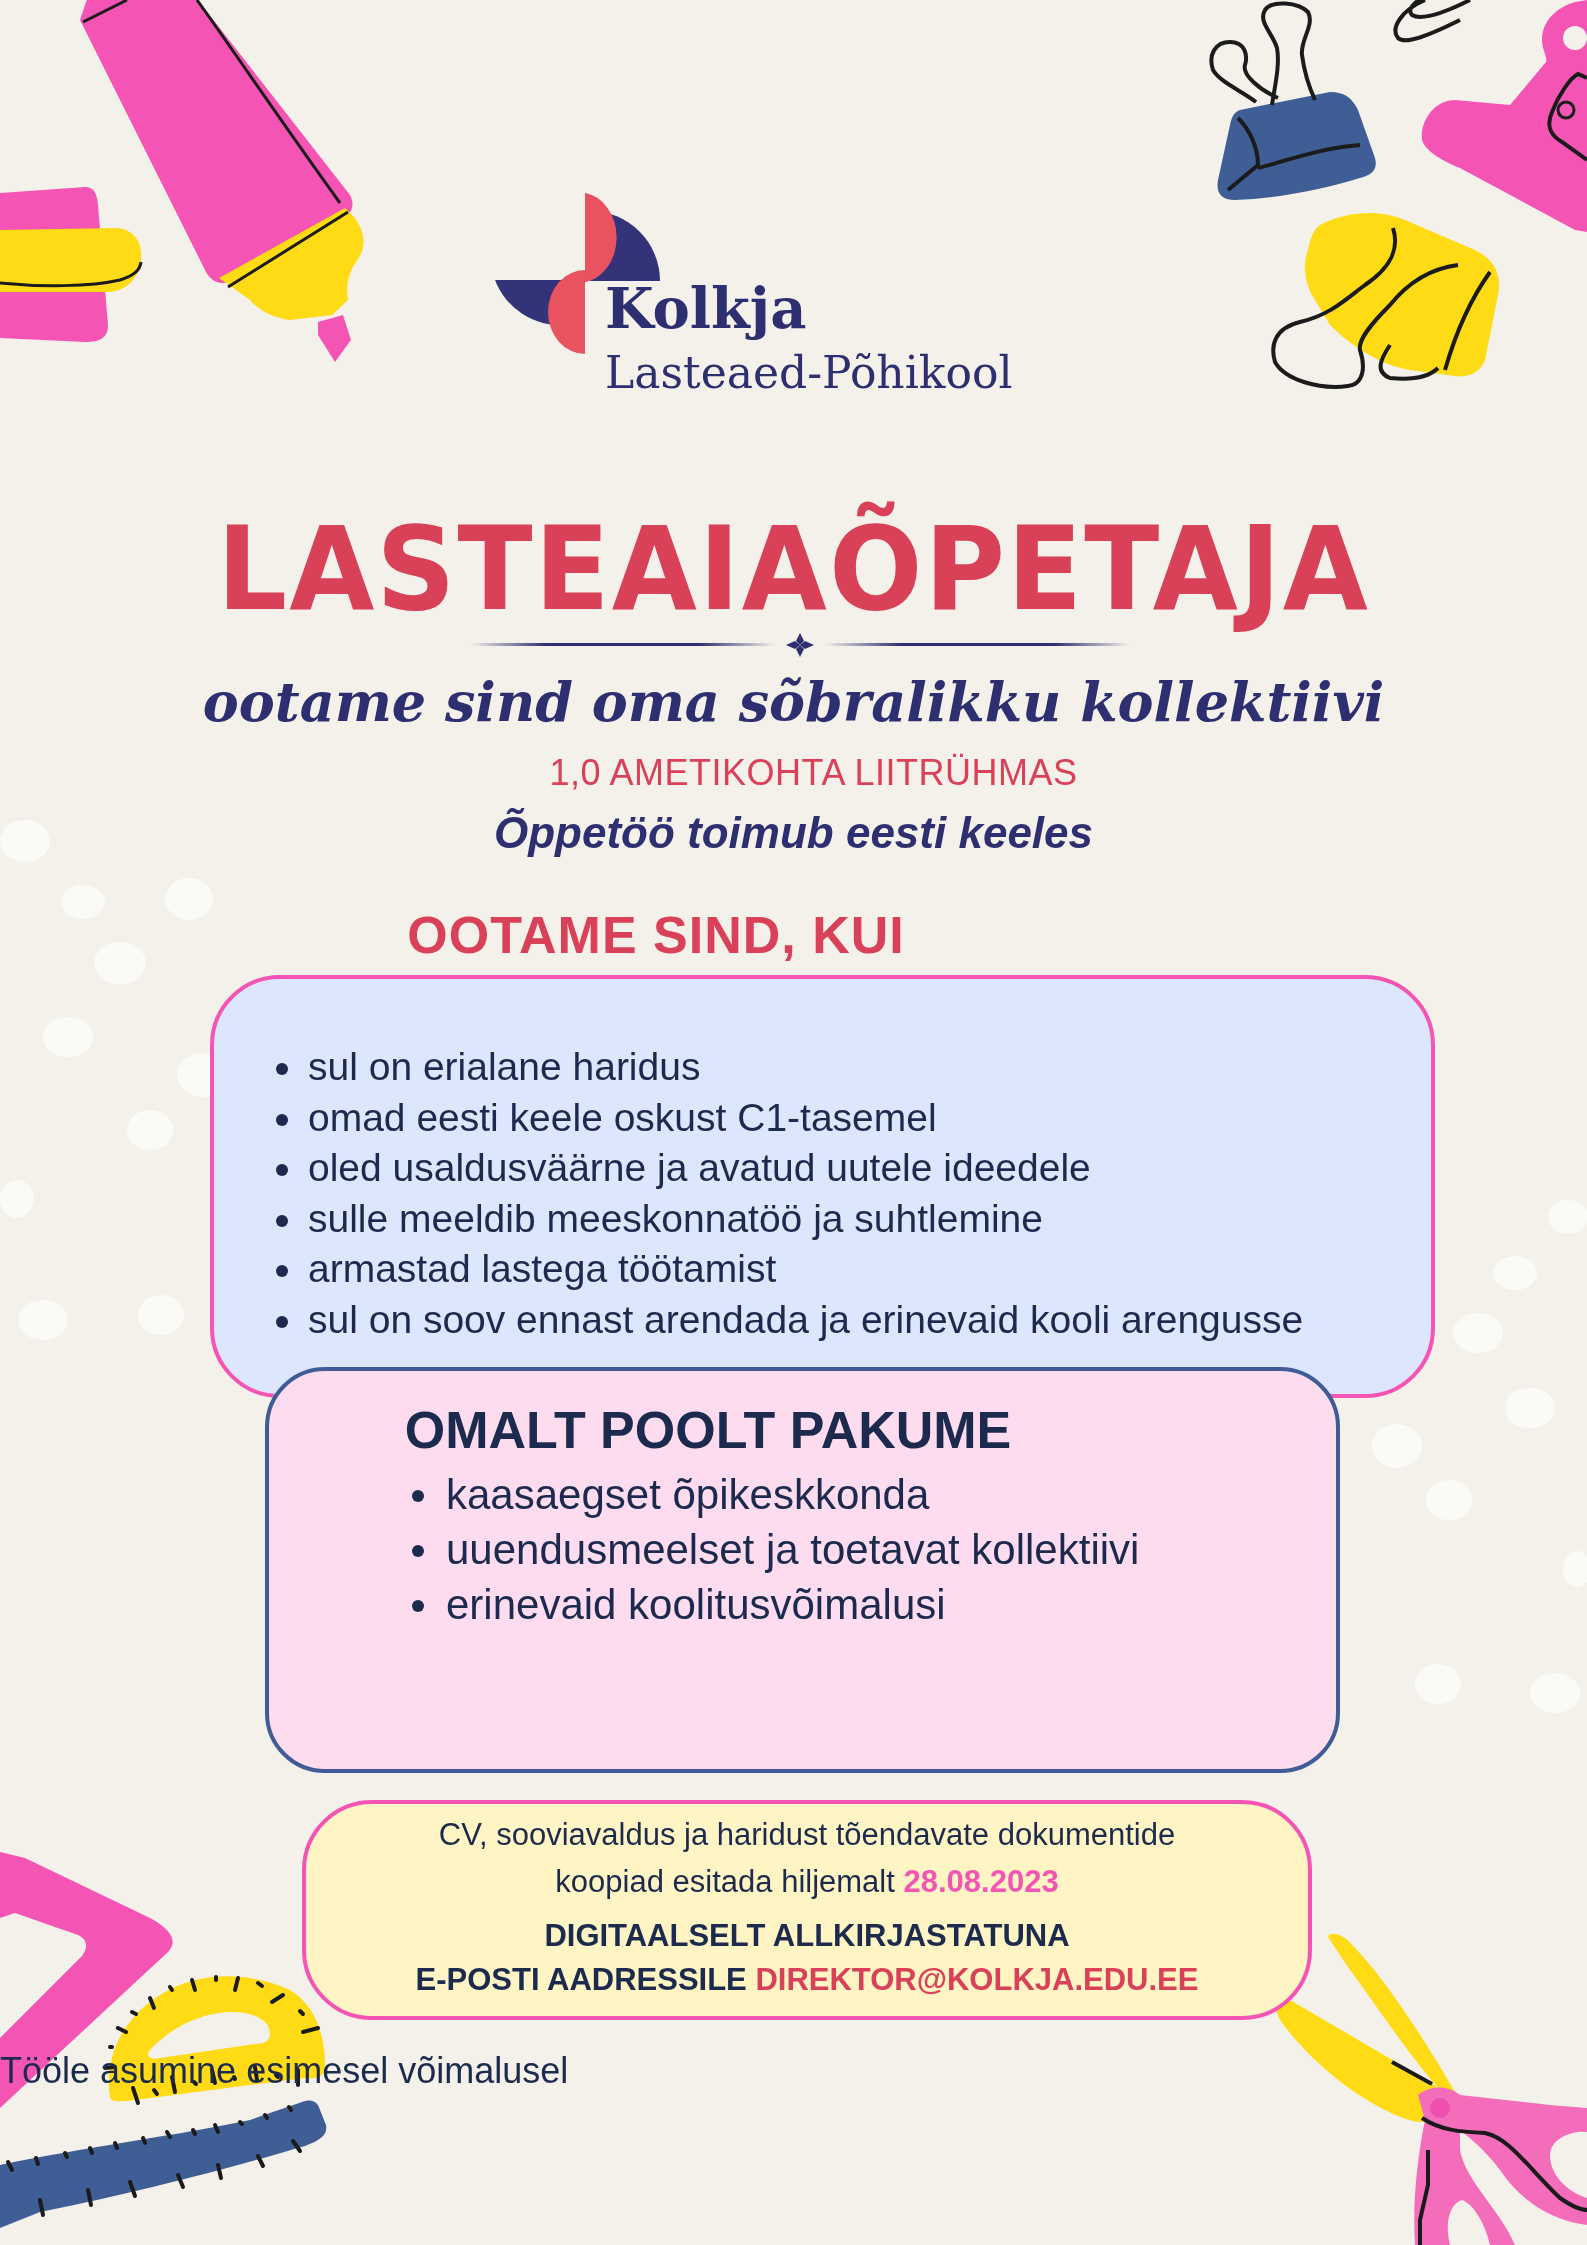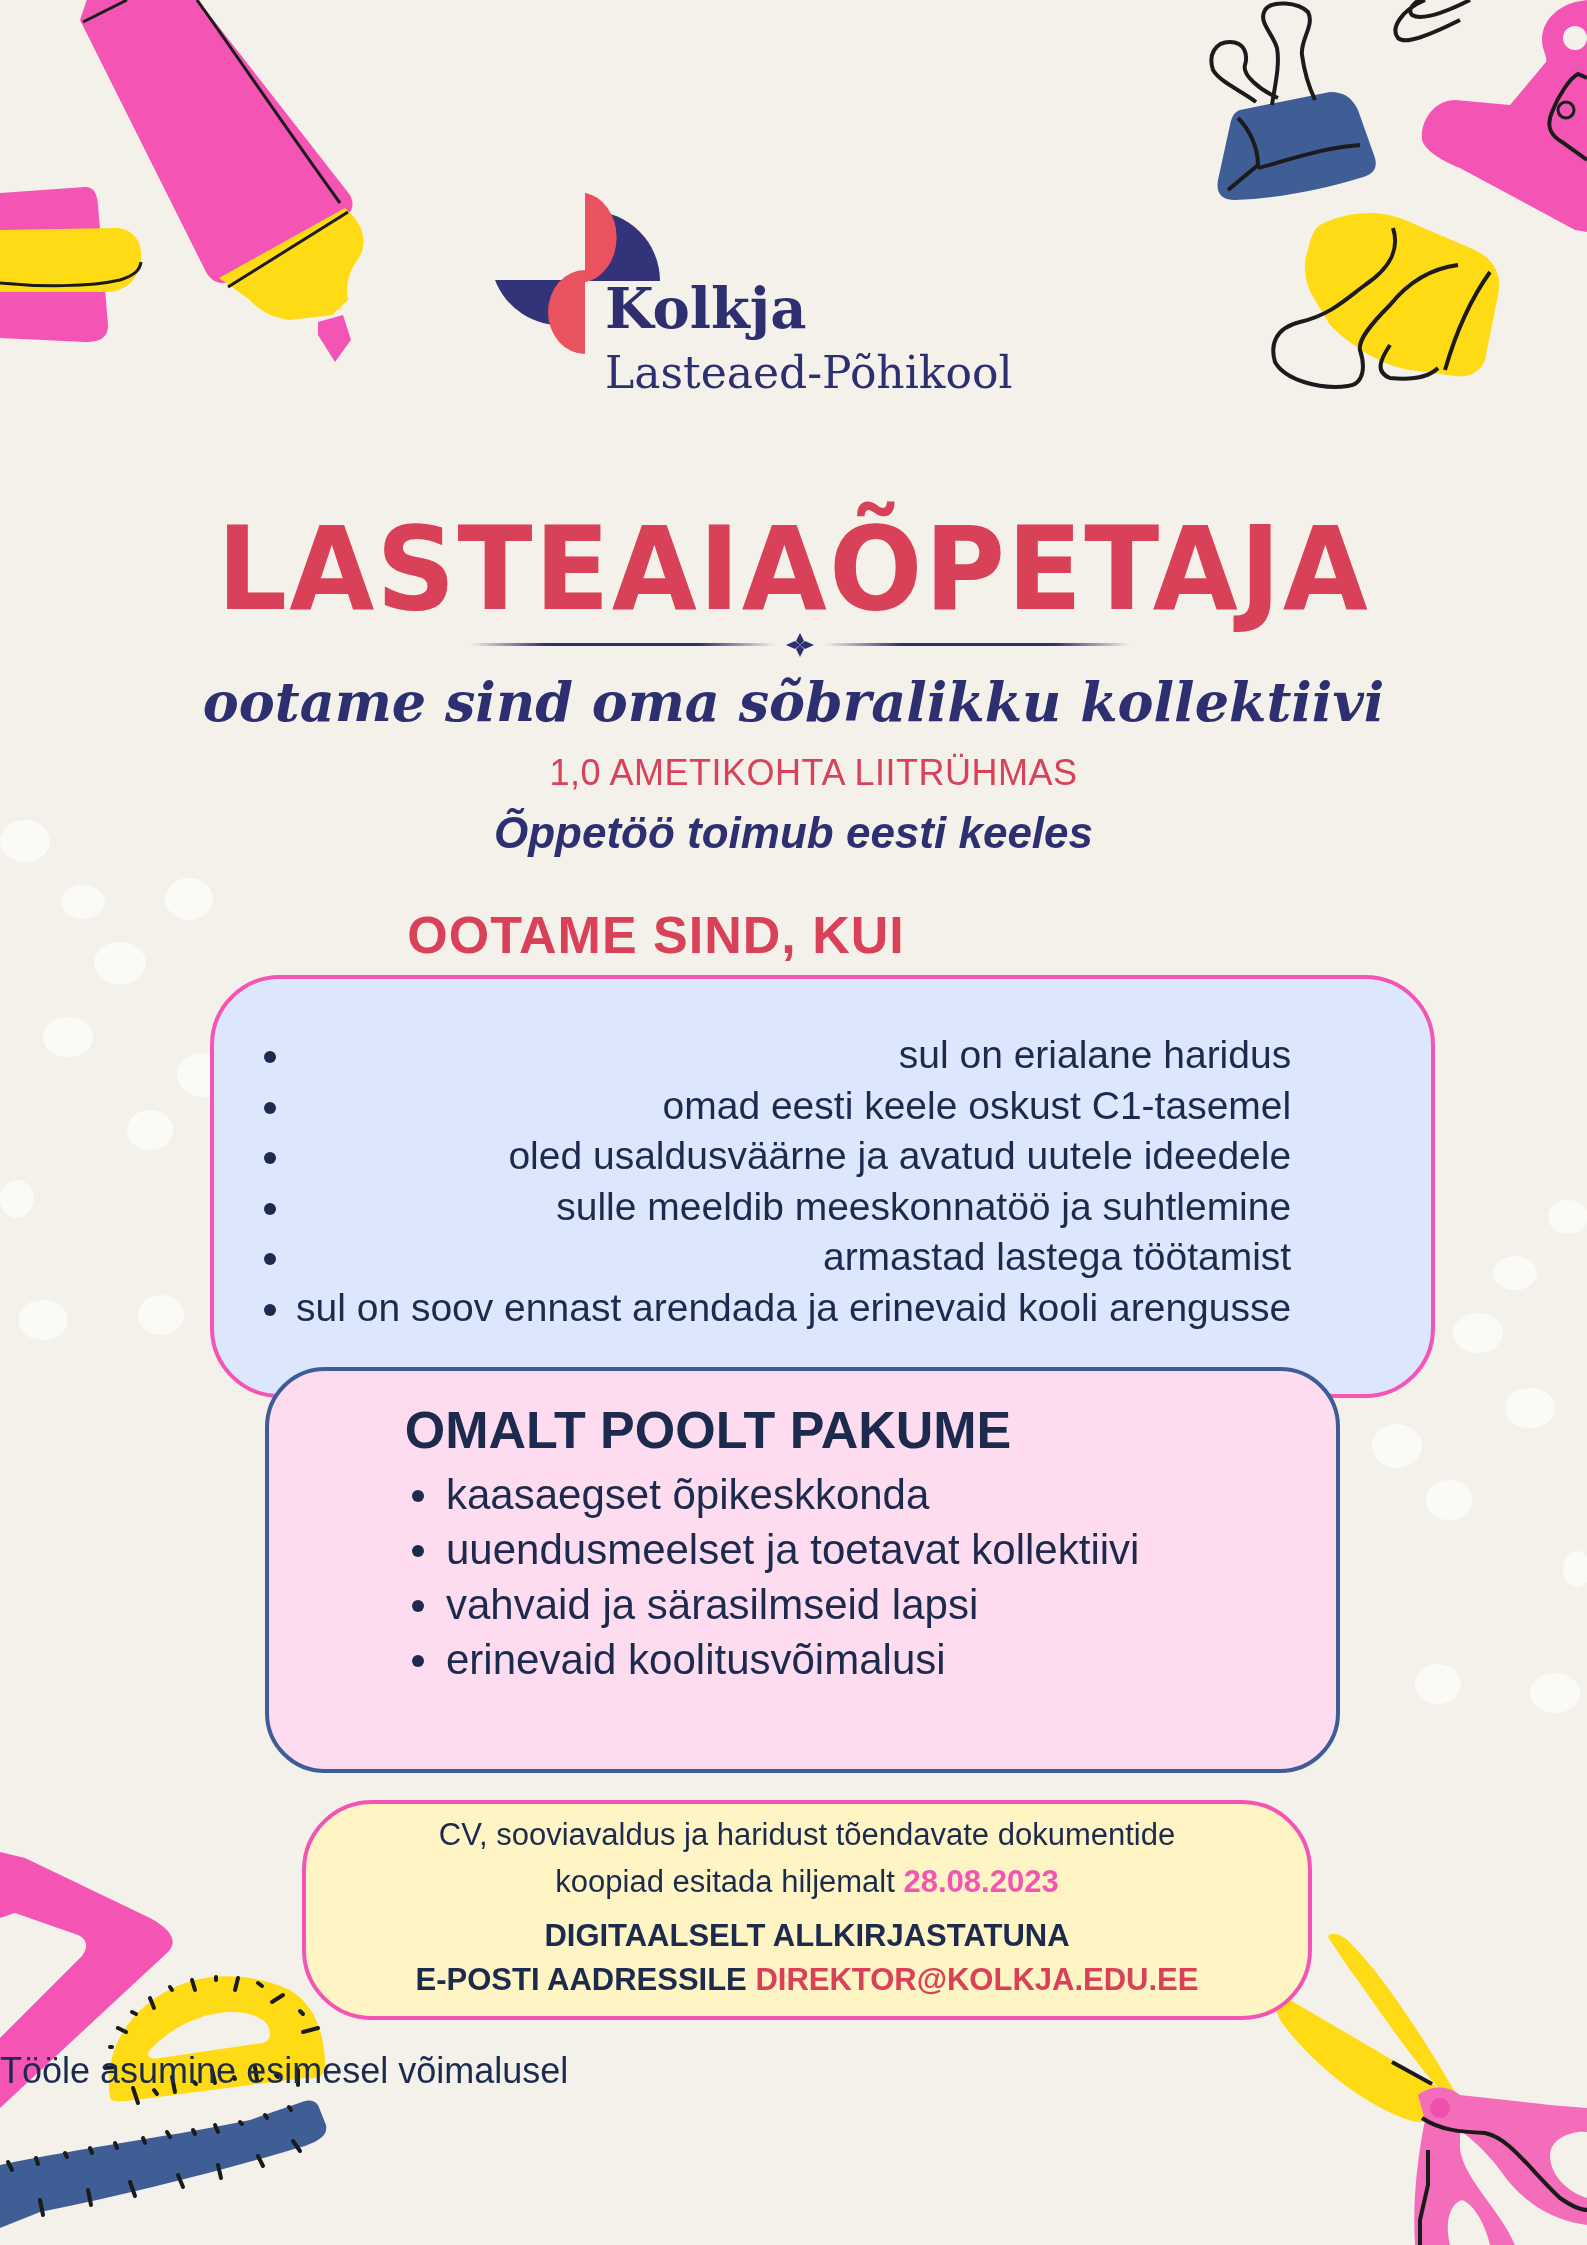--- a/index.html
+++ b/index.html
@@ -56,22 +56,22 @@
       font-size: 52px; color: #d94158; letter-spacing: 1px;
     }
 
     
     .box-req {
       left: 210px; top: 975px; width: 1225px; height: 423px;
       background: #dce6fd; border: 4px solid #f455b4; border-radius: 70px;
       box-sizing: border-box;
     }
     .req-list {
-      left: 258px; top: 1030px; margin: 0; padding: 0; list-style: none;
-      font-family: "Liberation Sans", sans-serif; font-size: 39px; color: #1c2a4d; text-align: right;
+      left: 258px; top: 1030px; margin: 12px; padding: 0; list-style: none;
+      font-family: "Liberation Sans", sans-serif; font-size: 39px; color: #1c2a4d;
     }
     .req-list li, .offer-list li { position: relative; padding-left: 38px; line-height: 50.5px; }
     .req-list li::before, .offer-list li::before {
       content: ""; position: absolute; left: 6px; top: 21px;
       width: 12px; height: 12px; border-radius: 50%; background: #1c2a4d;
     }
 
     .box-offer {
       left: 265px; top: 1367px; width: 1075px; height: 406px;
       background: #fddcf0; border: 4px solid #3f5c96; border-radius: 60px;
@@ -289,21 +289,20 @@
   <li>sulle meeldib meeskonnatöö ja suhtlemine</li>
   <li>armastad lastega töötamist</li>
   <li>sul on soov ennast arendada ja erinevaid kooli arengusse</li>
 </ul>
 
 <div class="abs box-offer"></div>
 <div class="abs offer-heading">OMALT POOLT PAKUME</div>
 <ul class="abs offer-list">
   <li>kaasaegset õpikeskkonda</li>
   <li>uuendusmeelset ja toetavat kollektiivi</li>
-  <li>vahvaid ja särasilmseid lapsi</li>
   <li>erinevaid koolitusvõimalusi</li>
 </ul>
 
 <div class="abs box-apply"></div>
 <div class="abs apply-line1">CV, sooviavaldus ja haridust tõendavate dokumentide</div>
 <div class="abs apply-line2">
   <span>koopiad esitada hiljemalt </span><span class="deadline">28.08.2023</span>
 </div>
 <div class="abs apply-line3">DIGITAALSELT ALLKIRJASTATUNA</div>
 <div class="abs apply-line4">

